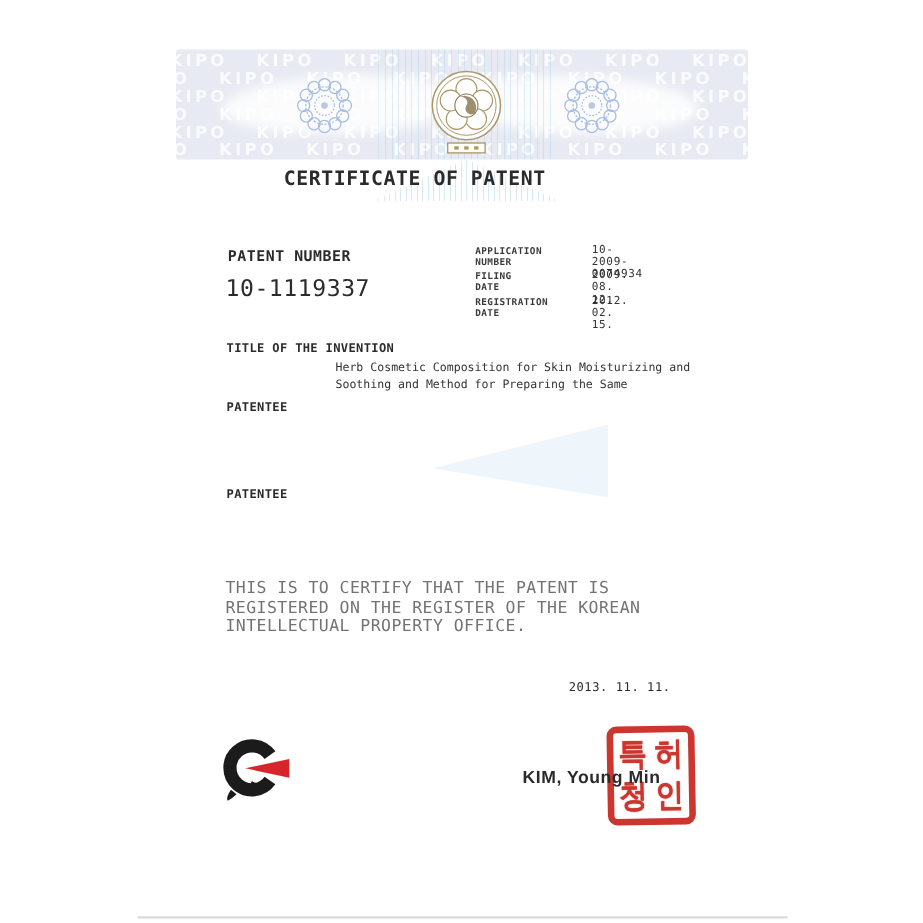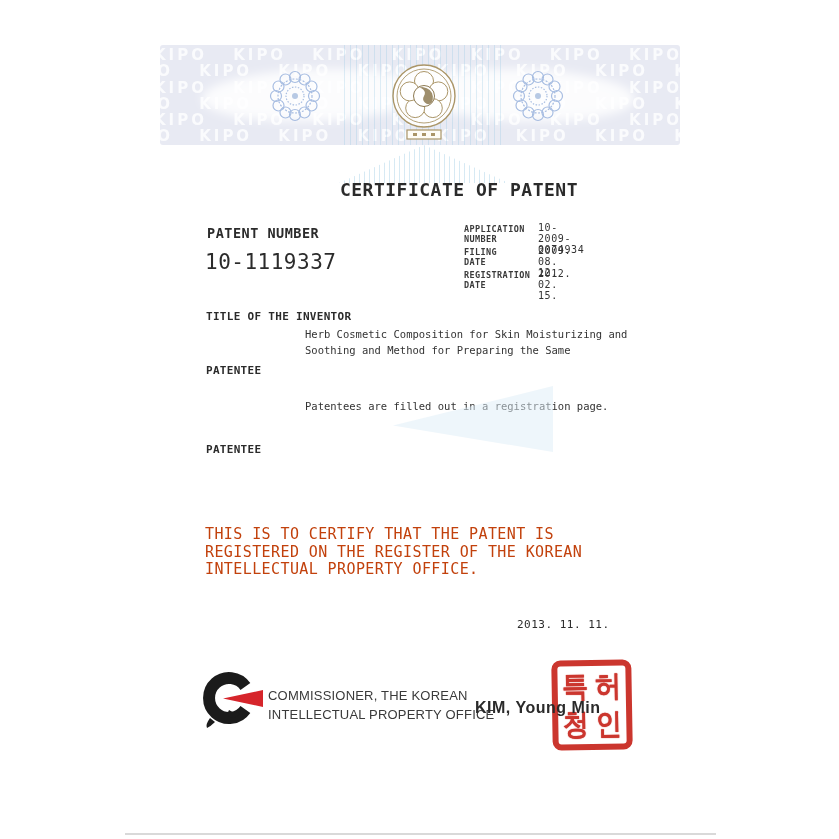--- a/index.html
+++ b/index.html
@@ -20,34 +20,34 @@
              background:repeating-linear-gradient(90deg,rgba(140,195,225,.8) 0 1px,transparent 1px 6px);}
   .rosette{position:absolute;width:56px;height:56px;}
   .rosette.l{left:107px;top:23px;}
   .rosette.r{left:350px;top:23px;}
   .fan{position:absolute;left:339px;top:145px;width:170px;height:38px;opacity:.55;
        background:repeating-linear-gradient(90deg,rgba(150,200,226,.7) 0 1px,transparent 1px 5px);
        clip-path:polygon(50% 0,100% 100%,0 100%);}
   .emblem{position:absolute;left:391px;top:60px;width:66px;height:88px;}
 
   
-  .doc-title{position:absolute;left:258px;top:179px;width:320px;text-align:right;
+  .doc-title{position:absolute;left:258px;top:152px;width:320px;text-align:left;
              font-size:18px;letter-spacing:.5px;color:#2b2b2b;font-weight:bold;}
   .pn-label{position:absolute;left:207px;top:225px;font-size:13.5px;font-weight:bold;letter-spacing:.5px;}
   .pn-value{position:absolute;left:205px;top:250px;font-size:21px;letter-spacing:.5px;}
   .fields{position:absolute;left:432px;top:222px;}
   .field-row{position:relative;height:23px;}
-  .field-label{position:absolute;left:0;top:2px;font-size:8.5px;font-weight:bold;letter-spacing:.4px;color:#3a3a3a;margin-left:32px;}
+  .field-label{position:absolute;left:0;top:2px;font-size:8.5px;font-weight:bold;letter-spacing:.4px;color:#3a3a3a;}
   .field-value{position:absolute;left:106px;top:0;font-size:10px;letter-spacing:.6px;color:#333;}
 
   .sec-label{position:absolute;left:206px;font-size:11px;font-weight:bold;letter-spacing:.3px;}
   .sec-text{position:absolute;left:305px;font-size:10.5px;line-height:16px;color:#333;}
 
   .cert{position:absolute;left:205px;top:526px;font-size:15px;line-height:17.5px;
-        letter-spacing:.4px;color:#c2410c;}
+        letter-spacing:.4px;color:#737373;}
   .cert div{white-space:nowrap;}
   .date{position:absolute;left:517px;top:618px;font-size:11px;letter-spacing:.5px;text-align:right;}
 
   
   .wm-tri{position:absolute;left:393px;top:386px;width:160px;height:66px;background:#ddeef7;
           opacity:.5;clip-path:polygon(0 60%,100% 0,100% 100%);}
 
   
   .logo{position:absolute;left:196px;top:670px;width:70px;height:60px;}
   .commissioner{position:absolute;left:268px;top:686px;font-family:"Liberation Sans","DejaVu Sans",sans-serif;
@@ -152,50 +152,45 @@
     <div class="field-row">
       <span class="field-label">FILING DATE</span>
       <span class="field-value">2009. 08. 12.</span>
     </div>
     <div class="field-row">
       <span class="field-label">REGISTRATION DATE</span>
       <span class="field-value">2012. 02. 15.</span>
     </div>
   </div>
 
-  <div class="sec-label" style="top:310px">TITLE OF THE INVENTOR</div>
+  <div class="sec-label" style="top:310px">TITLE OF THE INVENTION</div>
   <div class="sec-text" style="top:326px">
     <div>Herb Cosmetic Composition for Skin Moisturizing and</div>
     <div>Soothing and Method for Preparing the Same</div>
   </div>
 
   <div class="sec-label" style="top:364px">PATENTEE</div>
-  <div class="sec-text" style="top:398px">Patentees are filled out in a registration page.</div>
 
   <div class="sec-label" style="top:443px">PATENTEE</div>
 
   <div class="wm-tri"></div>
 
   <div class="cert">
     <div>THIS IS TO CERTIFY THAT THE PATENT IS</div>
     <div>REGISTERED ON THE REGISTER OF THE KOREAN</div>
     <div>INTELLECTUAL PROPERTY OFFICE.</div>
   </div>
   <div class="date">2013. 11. 11.</div>
 
   <svg class="logo" viewBox="0 0 70 60">
     <path d="M49.4,16.5 A20,20 0 1 0 49.4,39.5" fill="none" stroke="#1b1b1b" stroke-width="12"></path>
     <path d="M14,48 q-5,7 -3,10 q4,-2 8,-6 z" fill="#1b1b1b"></path>
     <path d="M33,40 q7,5 12,1 q-3,8 -11,6 q-4,-2 -1,-7 z" fill="#1b1b1b"></path>
     <polygon points="67,20 67,37 27,28.5" fill="#d6252b"></polygon>
   </svg>
-  <div class="commissioner">
-    <div>COMMISSIONER, THE KOREAN</div>
-    <div>INTELLECTUAL PROPERTY OFFICE</div>
-  </div>
   <div class="signer">KIM, Young Min</div>
   <div class="seal">
     <span>특</span>
     <span>허</span>
     <span>청</span>
     <span>인</span>
   </div>
 
   <div class="page-edge"></div>
 </div>

